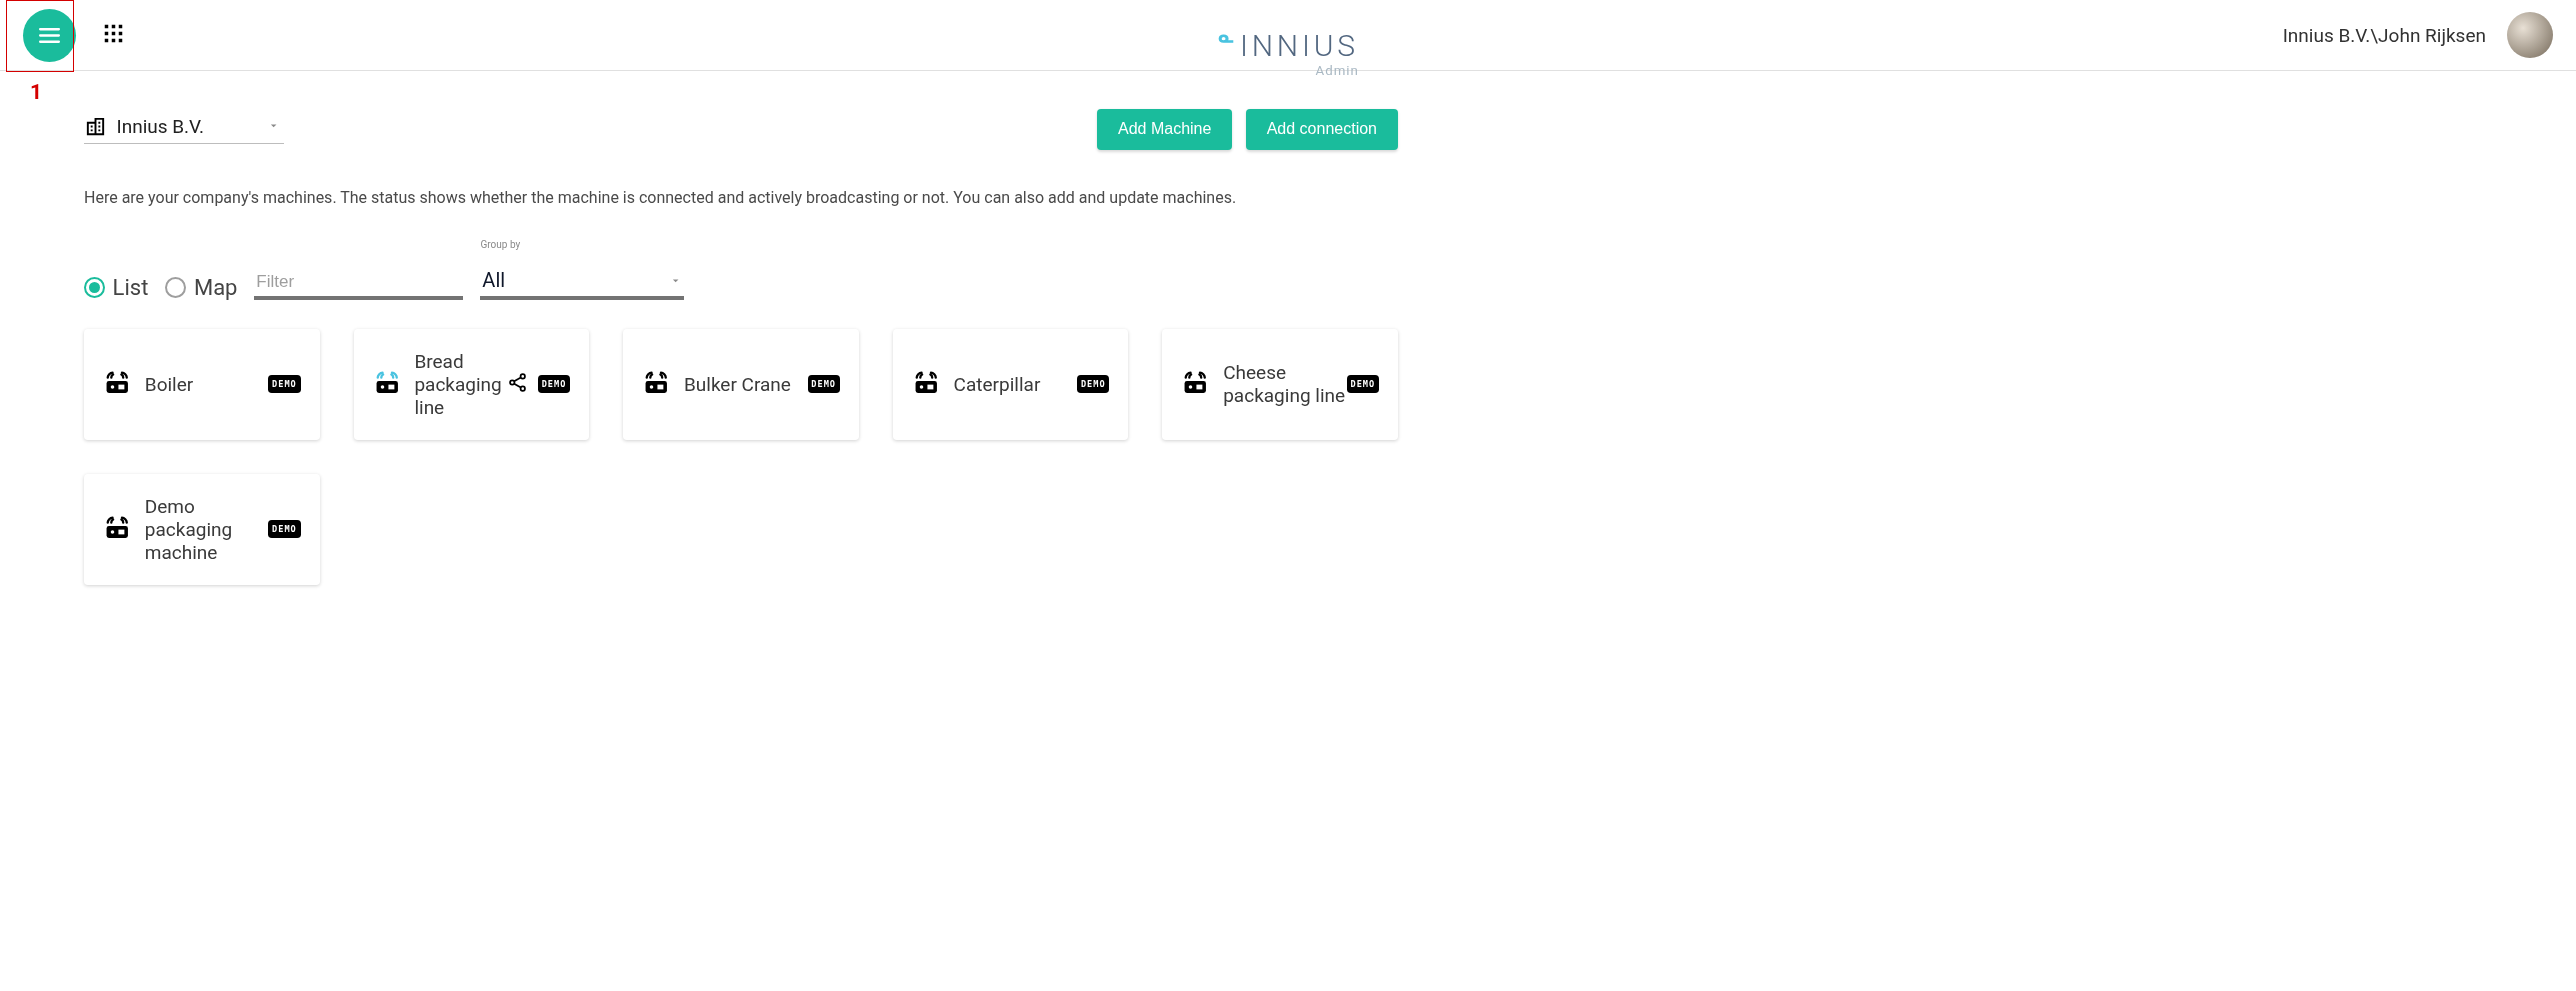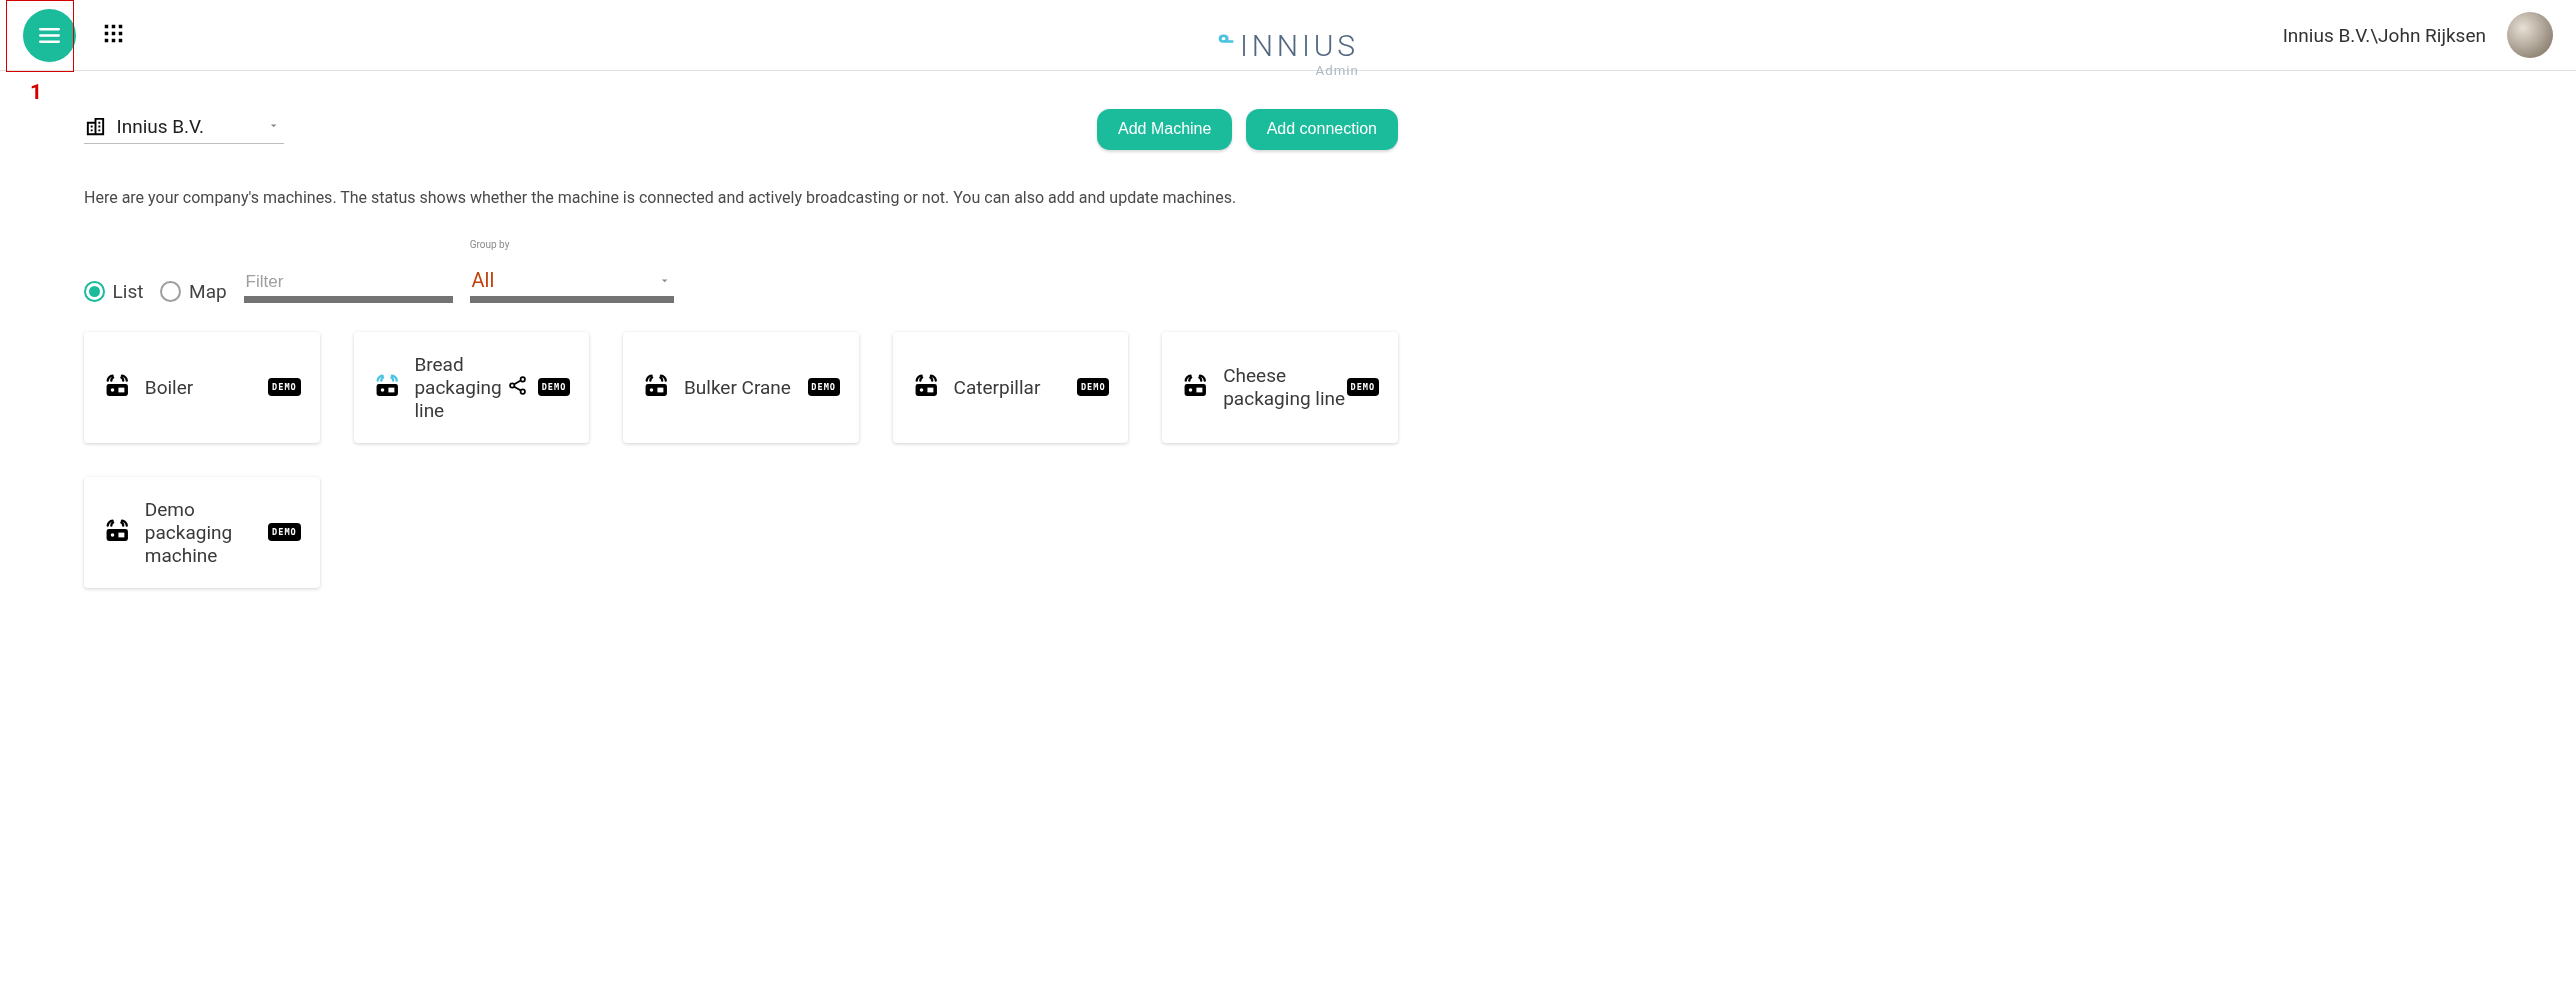--- a/index.html
+++ b/index.html
@@ -22,32 +22,32 @@
     .callout-box { position:absolute; top:0; left:5.7px; width:68px; height:72px; border:1.9px solid #d40000; pointer-events:none; }
     .callout-num { position:absolute; top:80px; left:30px; color:#d40000; font-size:21px; font-weight:bold; pointer-events:none; }
 
     
     .content { padding: 38px 84px 38px 84px; max-width:1482px; }
 
     .row1 { display:flex; align-items:center; margin-bottom:38px; }
     .company-select { display:flex; align-items:center; gap:9.5px; border-bottom:1px solid #bdbdbd; padding:0 3.8px 5.7px 0; width:200px; cursor:pointer; }
     .company-select .label { font-size:19px; color:#212121; flex:1; }
     .spacer { flex:1; }
-    .btn { background:#1abc9c; color:#fff; border:none; font-size:16px; font-weight:500; padding:11.4px 21px; border-radius:13px; cursor:pointer; box-shadow:0 1.9px 2.9px rgba(0,0,0,.15); }
+    .btn { background:#1abc9c; color:#fff; border:none; font-size:16px; font-weight:500; padding:11.4px 21px; border-radius:4px; cursor:pointer; box-shadow:0 1.9px 2.9px rgba(0,0,0,.15); }
     .btn + .btn { margin-left:13.3px; }
 
     .intro { font-size:16px; color:#4a4a4a; margin-bottom:32px; }
 
     .controls { display:flex; align-items:flex-end; gap:17px; margin-bottom:28.5px; }
-    .radio { display:flex; align-items:center; gap:7.6px; cursor:pointer; font-size:19px; color:#444; }
+    .radio { display:flex; align-items:center; gap:7.6px; cursor:pointer; font-size:22px; color:#444; }
     .radio-outer { width:21px; height:21px; border-radius:50%; border:2.9px solid #1abc9c; display:flex; align-items:center; justify-content:center; }
     .radio-outer .dot { width:11.4px; height:11.4px; border-radius:50%; background:#1abc9c; }
     .radio.unsel .radio-outer { border-color:#9e9e9e; }
 
-    .filter-input, .groupby { border:none; border-bottom:7px solid #737373; padding:5.7px 1.9px 3.8px; font-size:17px; color:#c2410c; background:transparent; outline:none; }
+    .filter-input, .groupby { border:none; border-bottom:4px solid #737373; padding:5.7px 1.9px 3.8px; font-size:17px; color:#0f172a; background:transparent; outline:none; }
     .filter-input { width:209px; }
     .filter-input::placeholder { color:#9e9e9e; }
     .groupby-wrap { display:flex; flex-direction:column; width:204px; }
     .groupby-wrap > .gb-label { font-size:10px; color:#8a8a8a; margin-bottom:13px; }
     .groupby { display:flex; align-items:center; justify-content:space-between; cursor:pointer; }
     .groupby span { font-size:20px; }
     .chev { color:#8a8a8a; }
 
     
     .cards { display:grid; grid-template-columns: repeat(5, 1fr); gap:34px; }

